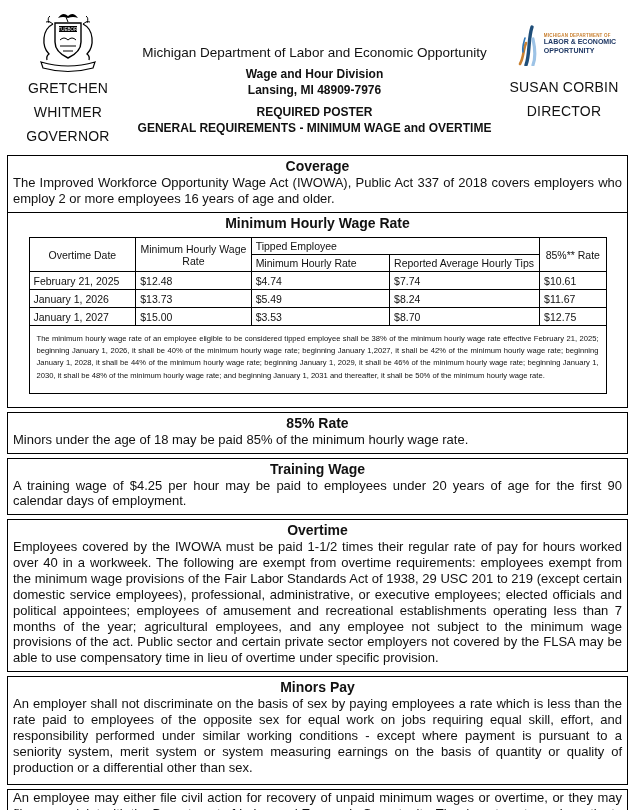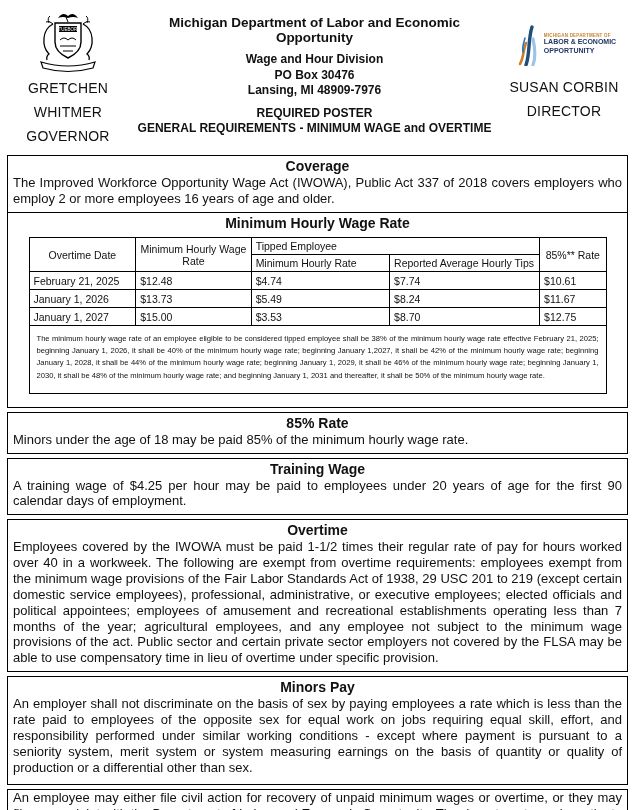--- a/index.html
+++ b/index.html
@@ -10,21 +10,21 @@
     color: #111;
     -webkit-font-smoothing: antialiased;
   }
   .page { width: 635px; height: 810px; padding: 6px 7px 0; overflow: hidden; }
 
   
   header { display: flex; justify-content: space-between; margin-bottom: 7px; }
   .hdr-left  { width: 122px; text-align: center; padding-top: 3px; }
   .hdr-center{ flex: 1; text-align: center; padding-top: 9px; }
   .hdr-right { width: 128px; text-align: center; padding-top: 16px; }
-  .dept-title { font-weight: bold; font-size: 13.5px; margin-bottom: 7px; }
+  .dept-title { font-weight: normal; font-size: 13.5px; margin-bottom: 7px; margin-top: 30px; }
   .hdr-line  { font-weight: bold; font-size: 12px; line-height: 1.3; }
   .hdr-gap   { margin-top: 7px; }
   .caption   { font-size: 14px; line-height: 1.7; letter-spacing: .2px; }
   .seal-wrap { height: 68px; display: flex; justify-content: center; align-items: center; }
   .leo-logo  { display: flex; align-items: center; justify-content: center; margin-bottom: 10px; }
   .leo-text  { text-align: left; margin-left: 2px; }
   .leo-text .l1 { font-size: 4.5px; font-weight: bold; color: #c87f2f; letter-spacing: .2px; }
   .leo-text .l2, .leo-text .l3 { font-size: 7px; font-weight: bold; color: #1f3864; line-height: 1.15; }
 
   
@@ -76,21 +76,20 @@
           <path d="M8 52 Q35 60 62 52 L60 58 Q35 65 10 58 Z" stroke-width="1.2" fill="#fff"></path>
         </svg>
       </div>
       <div class="caption">GRETCHEN WHITMER</div>
       <div class="caption">GOVERNOR</div>
     </div>
 
     <div class="hdr-center">
       <div class="dept-title">Michigan Department of Labor and Economic Opportunity</div>
       <div class="hdr-line">Wage and Hour Division</div>
-      <div class="hdr-line">PO Box 30476</div>
       <div class="hdr-line">Lansing, MI 48909-7976</div>
       <div class="hdr-line hdr-gap">REQUIRED POSTER</div>
       <div class="hdr-line">GENERAL REQUIREMENTS - MINIMUM WAGE and OVERTIME</div>
     </div>
 
     <div class="hdr-right">
       <div class="leo-logo">
         <svg width="30" height="44" viewBox="0 0 30 44" fill="none">
           <path d="M8 42 C12 35 11 28 14 21" stroke="#c87f2f" stroke-width="2.6" stroke-linecap="round"></path>
           <path d="M14 43 C18 32 16 17 20 5" stroke="#1f4e79" stroke-width="3.4" stroke-linecap="round"></path>

